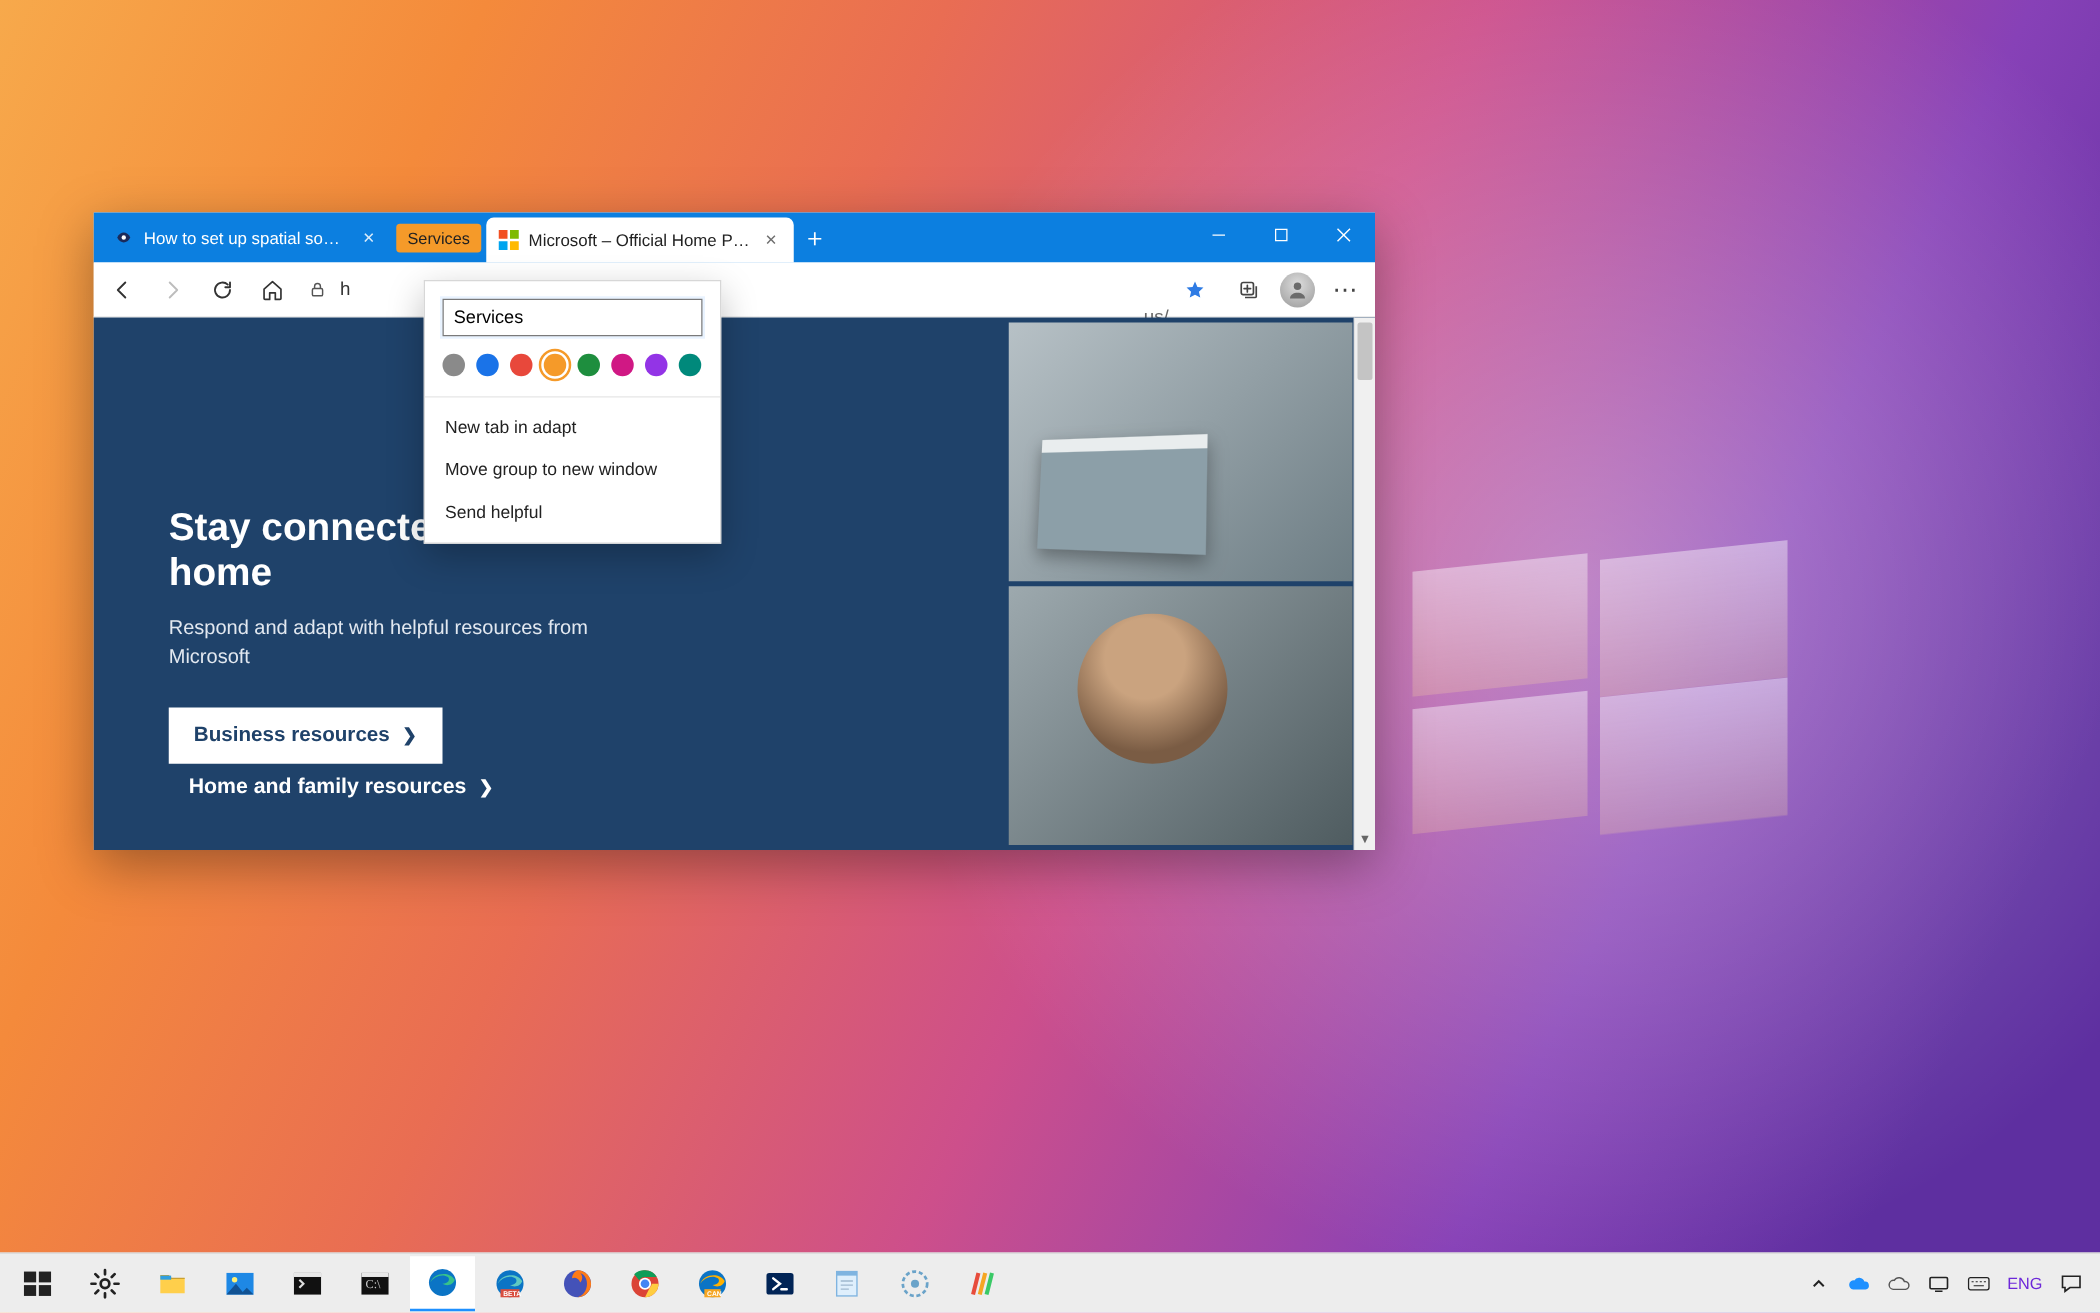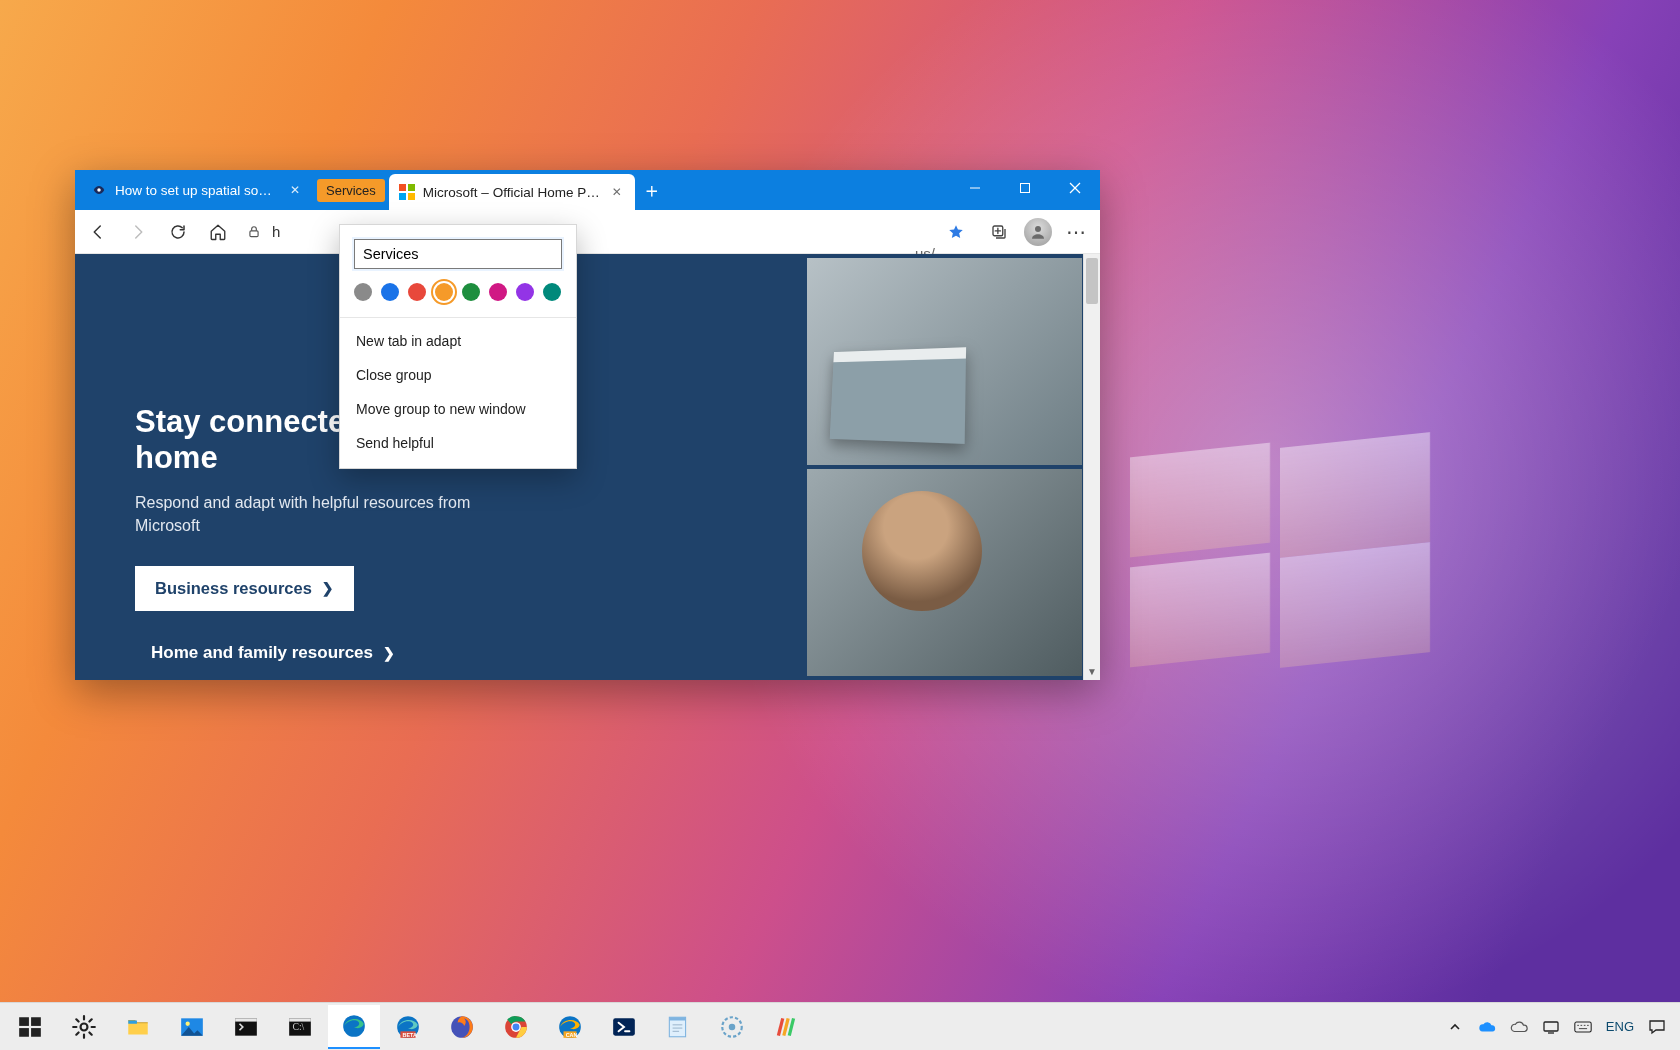--- a/index.html
+++ b/index.html
@@ -157,21 +157,21 @@
   .btn-primary {
     display:inline-flex; align-items:center; gap:10px;
     background:#fff; color:#1f426a;
     font-size:16.5px; font-weight:600;
     padding: 13px 20px;
     cursor:pointer;
   }
   .link-secondary {
     display:flex; align-items:center; gap:10px;
     color:#fff; font-size:17px; font-weight:600;
-    margin-top: 32px; margin-left: 16px;
+    margin-top: 8px; margin-left: 16px;
     cursor:pointer;
   }
   .chev { font-size: 14px; }
   
   .collage {
     position:absolute; right: 18px; top: 0; bottom:0;
     width: 275px;
     display:flex; flex-direction:column; gap:4px;
     padding: 4px 0;
   }
@@ -270,21 +270,21 @@
   .task-btn.active {
     background: #fff;
     border-bottom: 2px solid #1e90ff;
   }
   .task-btn svg, .task-btn .glyph { width:26px; height:26px; }
   .tray {
     margin-left:auto;
     display:flex; align-items:center; gap:14px;
     padding-right: 10px;
     font-size: 13px;
-    color:#0c4a6e;
+    color:#6d28d9;
   }
   .tray .ic { width:18px; height:18px; display:flex; align-items:center; justify-content:center; }
   .ms-squares {
     width:16px; height:16px; position:relative;
   }
   .ms-squares span{position:absolute;width:7px;height:7px;}
   .ms-squares .a{background:#f25022;left:0;top:0;}
   .ms-squares .b{background:#7fba00;right:0;top:0;}
   .ms-squares .c{background:#00a4ef;left:0;bottom:0;}
   .ms-squares .d{background:#ffb900;right:0;bottom:0;}
@@ -440,21 +440,20 @@
       <div class="swatch" style="background:#1a73e8"></div>
       <div class="swatch" style="background:#e8483b"></div>
       <div class="swatch sel" style="background:#f59a29"></div>
       <div class="swatch" style="background:#1e8e3e"></div>
       <div class="swatch" style="background:#d01884"></div>
       <div class="swatch" style="background:#9334e6"></div>
       <div class="swatch" style="background:#00897b"></div>
     </div>
     <hr>
     <div class="item">New tab in adapt</div>
-    <div class="item">Close group</div>
     <div class="item">Move group to new window</div>
     <div class="item">Send helpful</div>
   </div>
 
   <div class="taskbar">
     <div class="task-left">
       <div class="task-btn">
         <svg viewBox="0 0 24 24" width="22" height="22">
             <rect x="2" y="3" width="9" height="8" fill="#222"></rect>
             <rect x="13" y="3" width="9" height="8" fill="#222"></rect>

